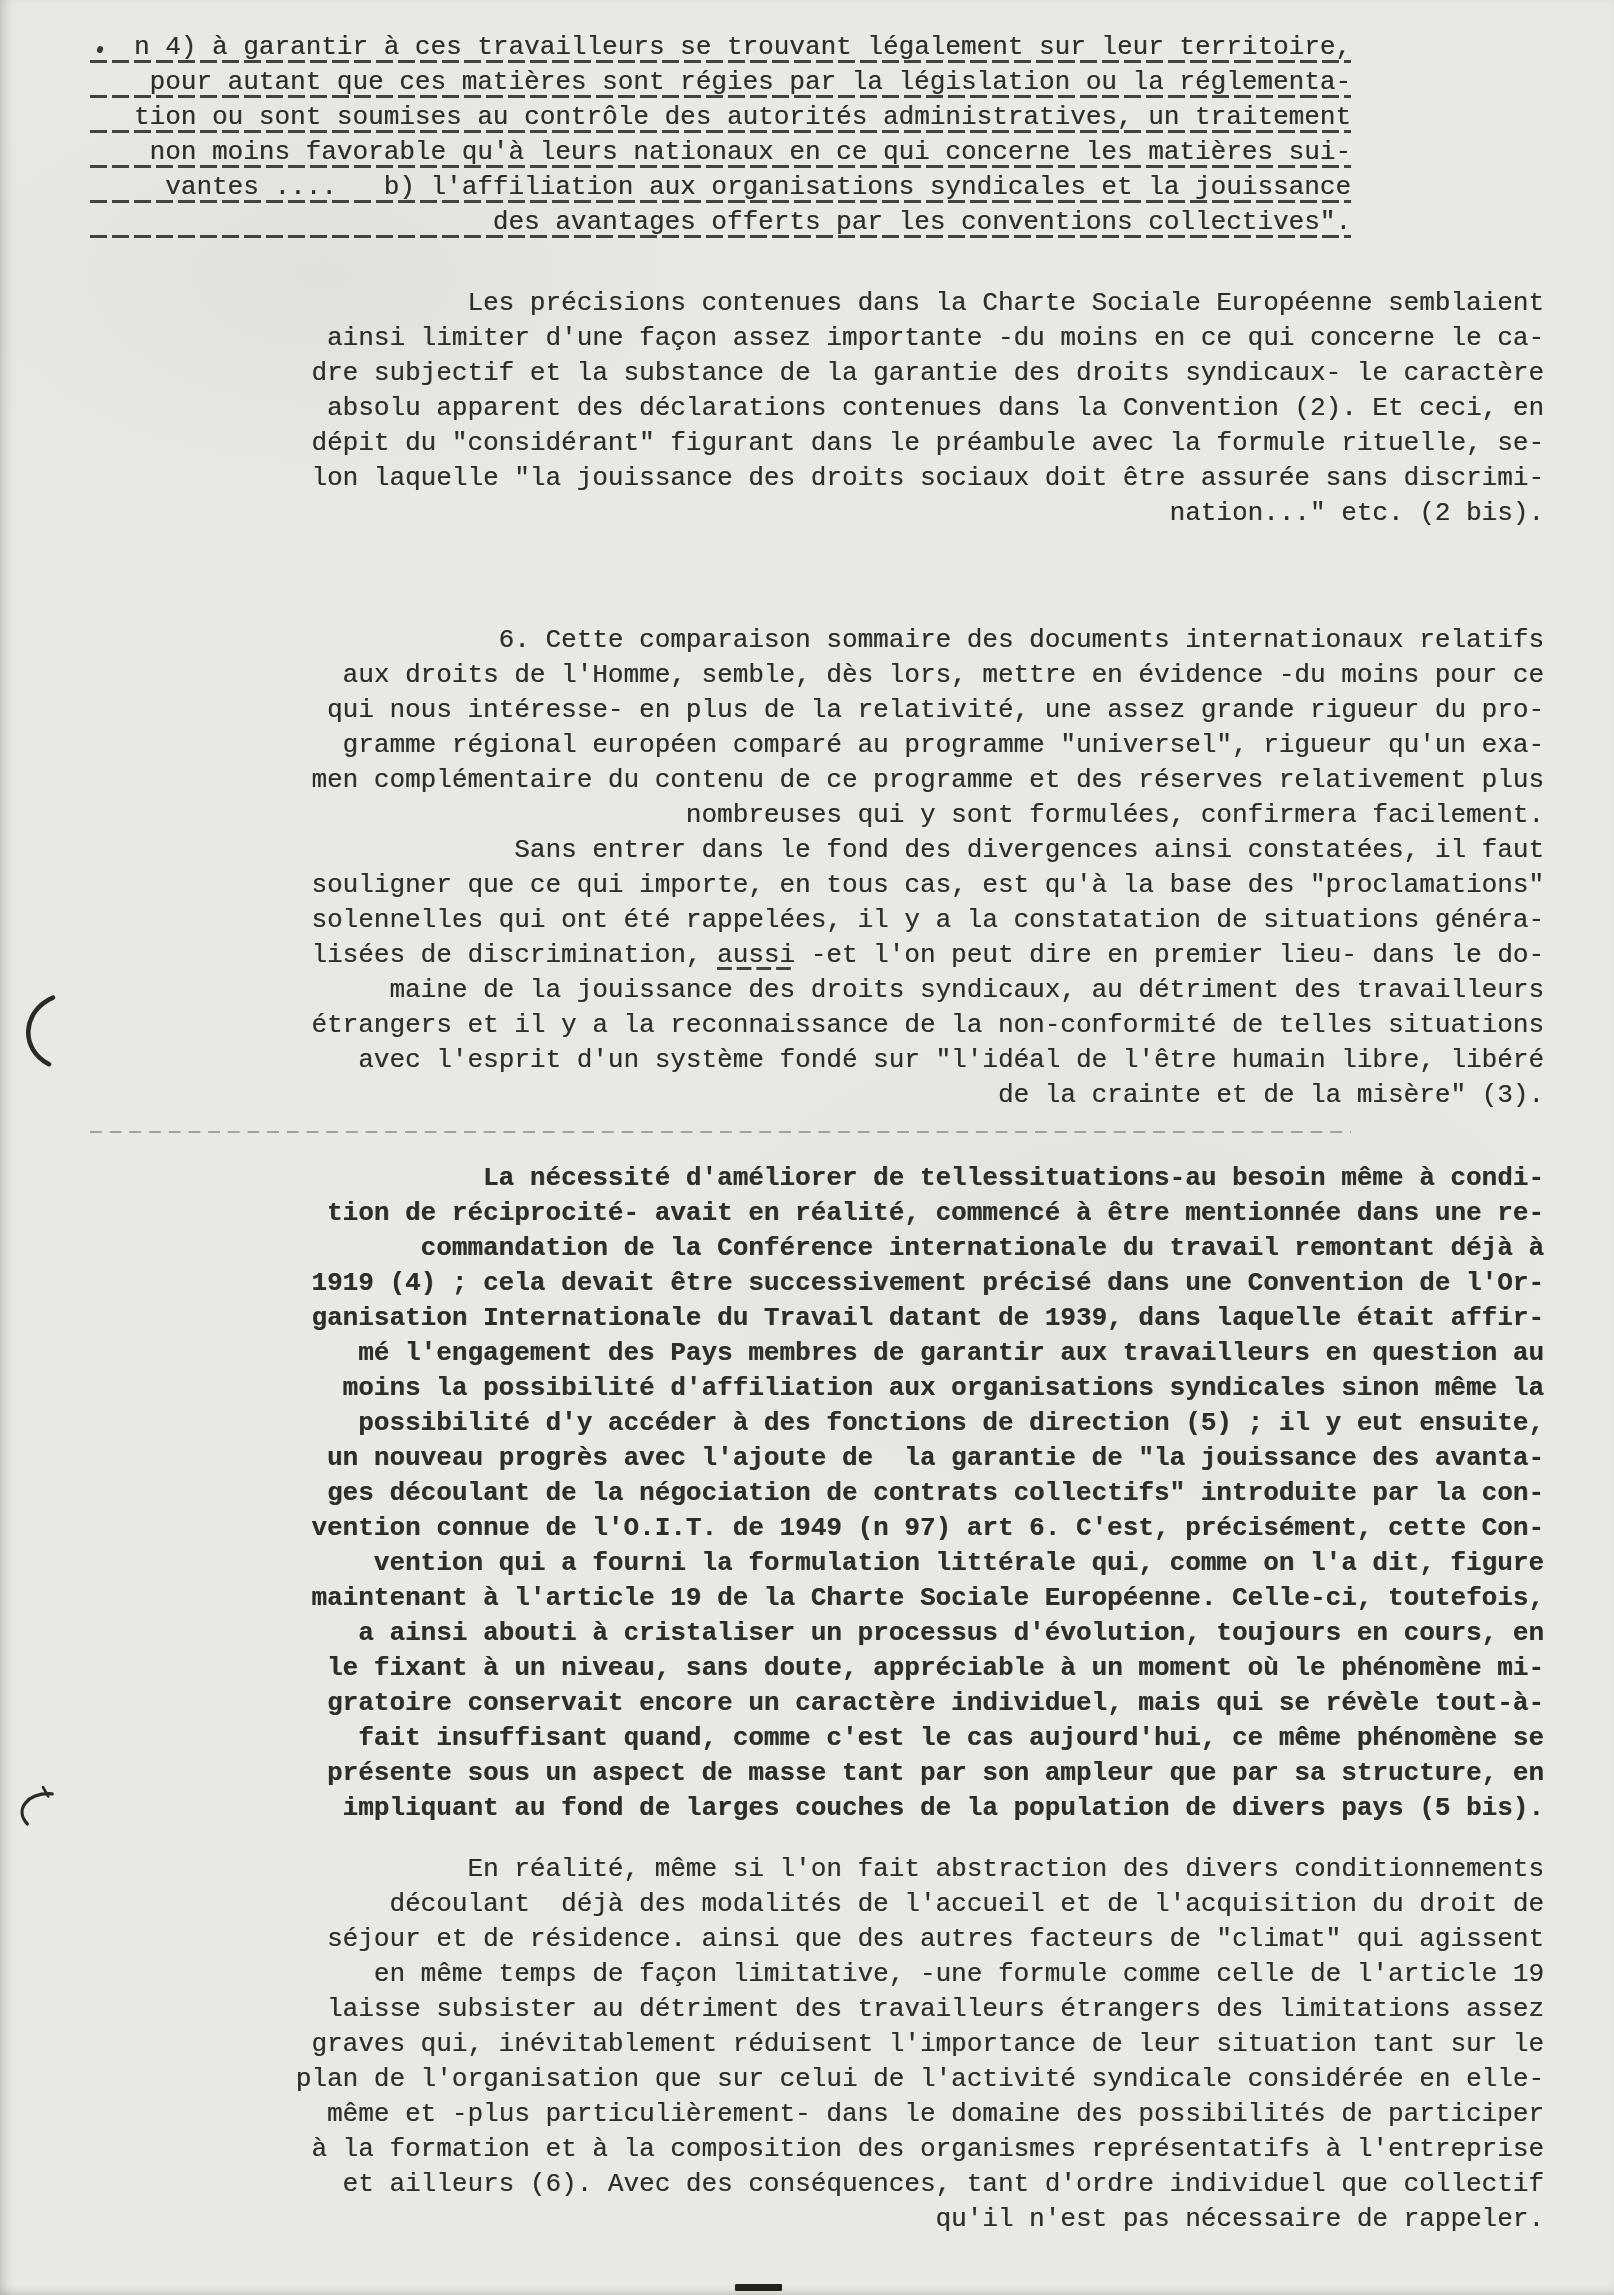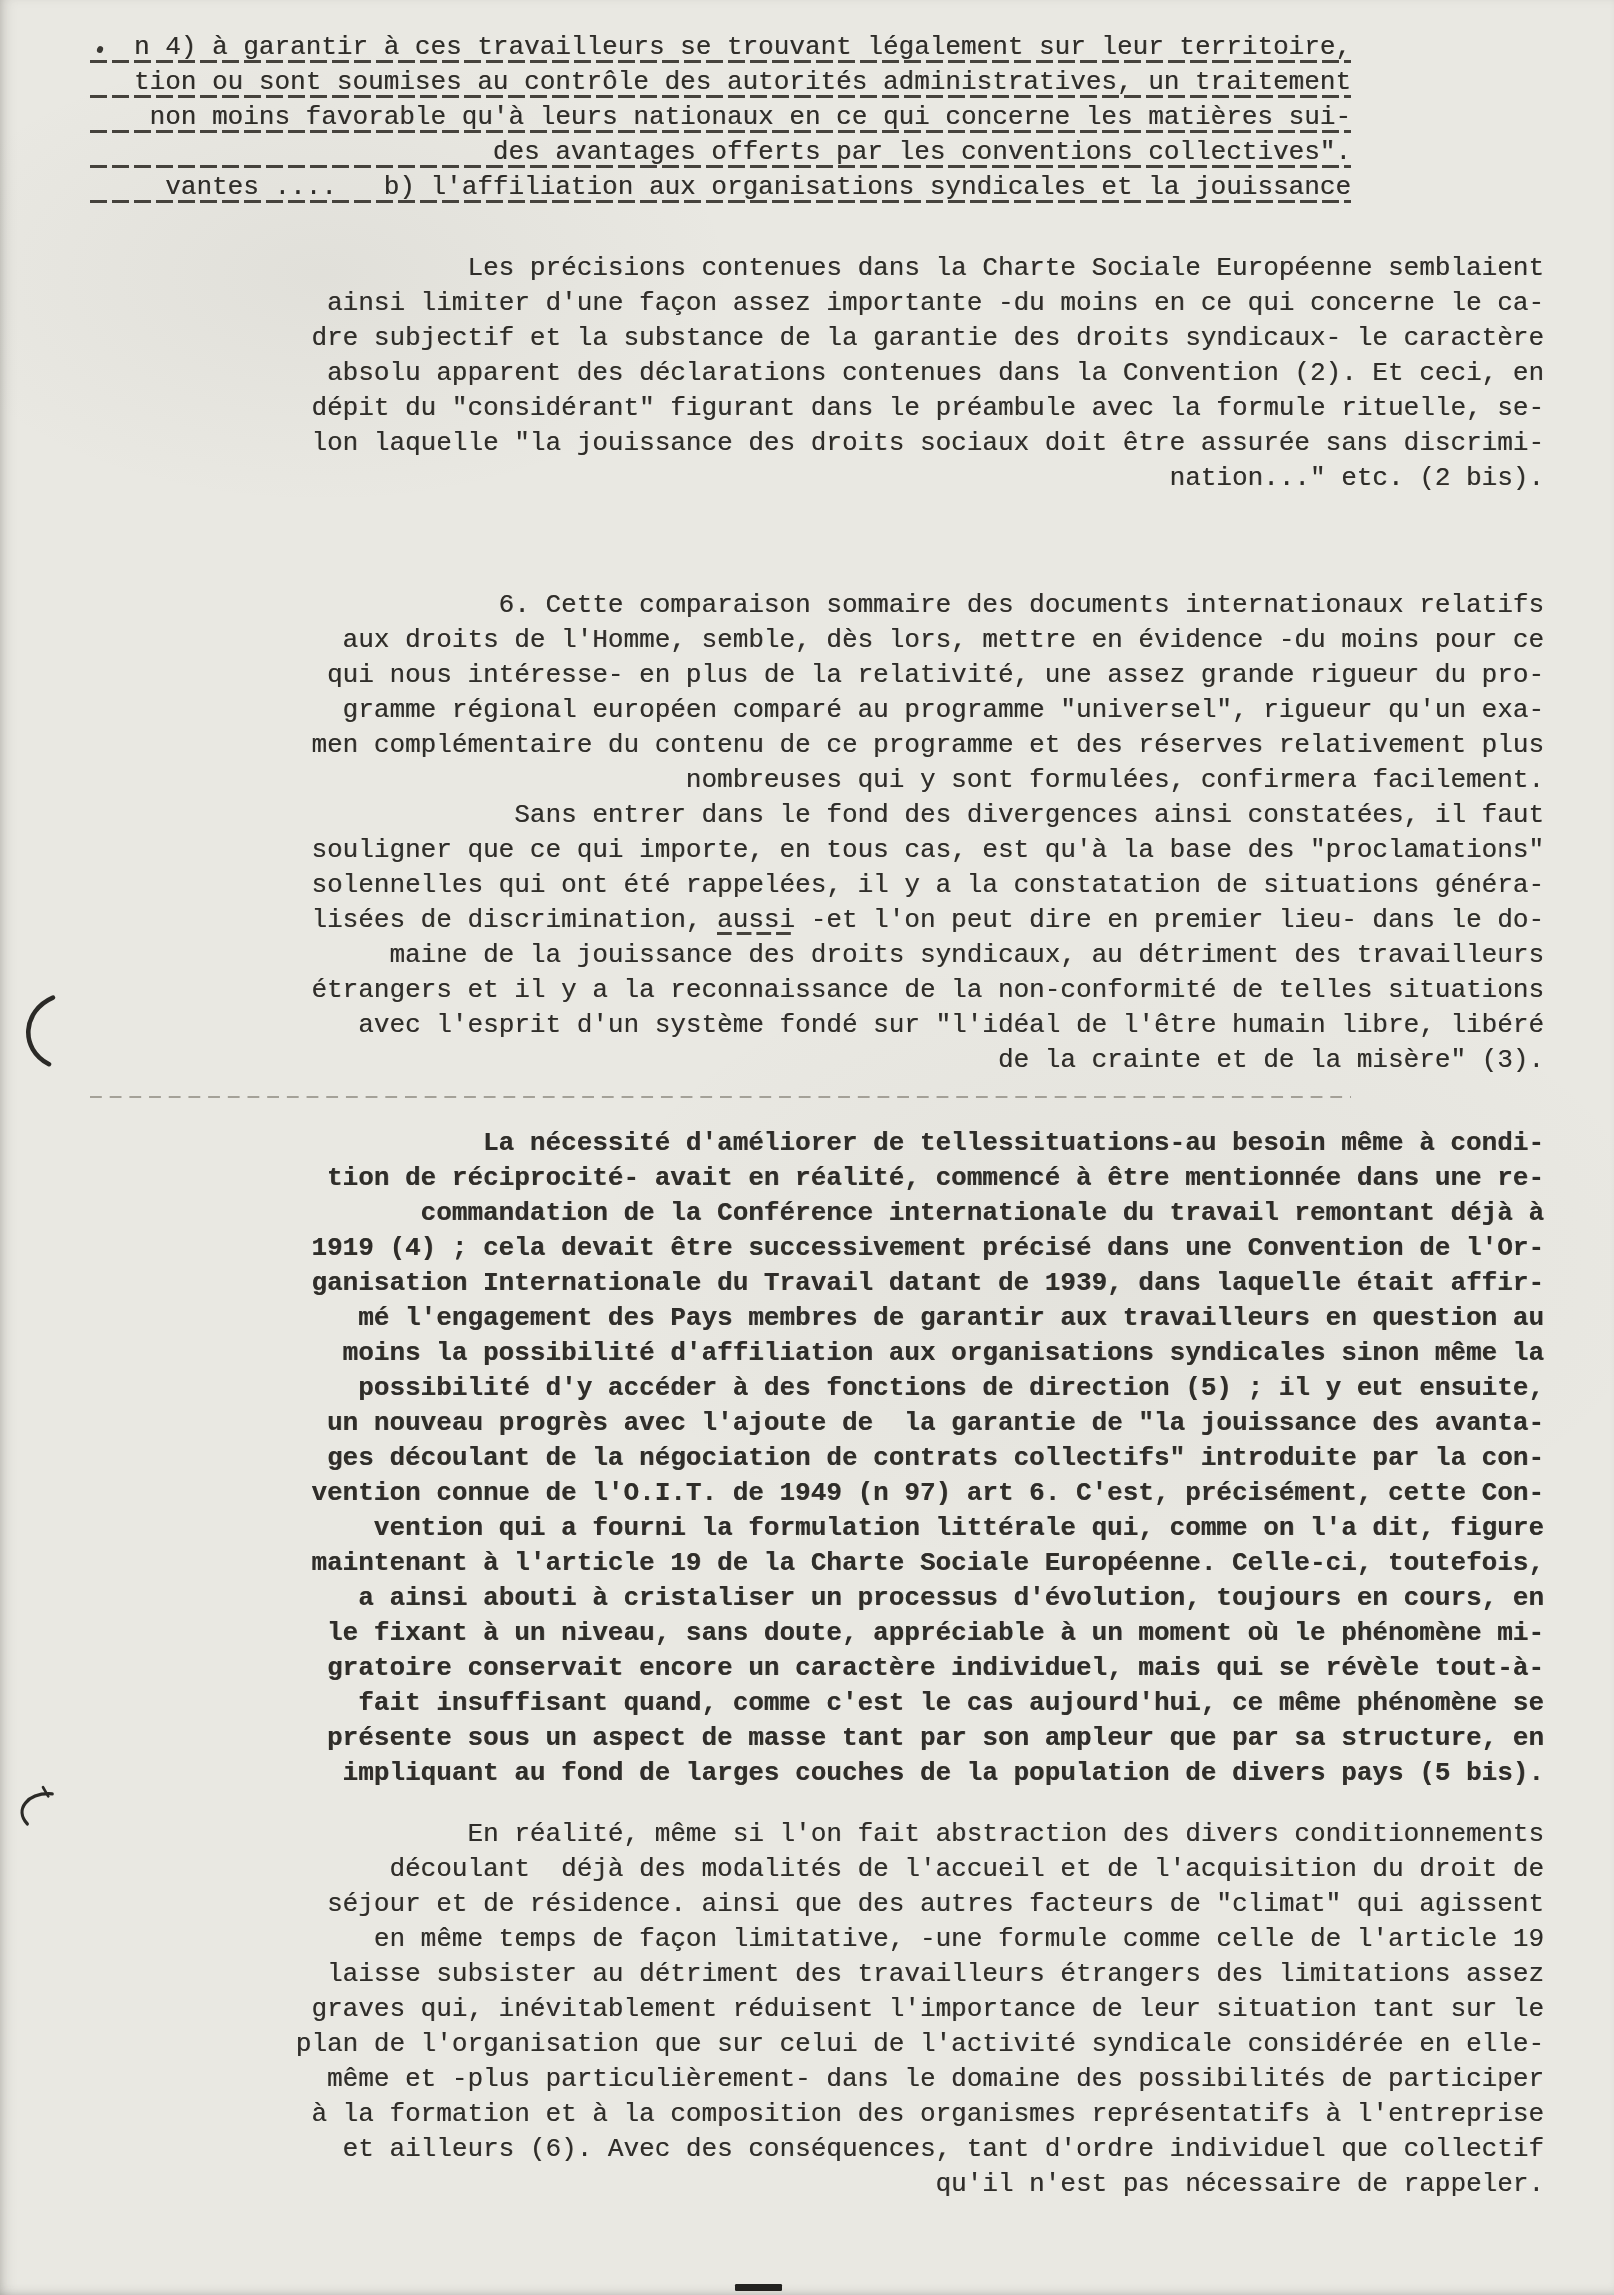--- a/index.html
+++ b/index.html
@@ -85,24 +85,25 @@
   </svg>
 
   <svg class="mark-svg mark-lower" data-name="handwritten-paren-mark-lower" width="59" height="59" viewBox="0 0 90 90">
     <path d="M 72 18 C 34 16, 14 42, 34 64" fill="none" stroke="#2b2a27" stroke-width="5" stroke-linecap="round"></path>
     <path d="M 58 8 L 66 22" fill="none" stroke="#2b2a27" stroke-width="4" stroke-linecap="round"></path>
   </svg>
 
   <main id="doc-body" class="doc-body" data-name="document-body">
       <div class="para underlined" data-name="quoted-treaty-provision">
         <div class="line" data-name="text-line">n 4) à garantir à ces travailleurs se trouvant légalement sur leur territoire,</div>
+        <div class="line" data-name="text-line">pour autant que ces matières sont régies par la législation ou la réglementa-</div>
         <div class="line" data-name="text-line">tion ou sont soumises au contrôle des autorités administratives, un traitement</div>
         <div class="line" data-name="text-line">non moins favorable qu'à leurs nationaux en ce qui concerne les matières sui-</div>
+        <div class="line" data-name="text-line">vantes ....   b) l'affiliation aux organisations syndicales et la jouissance</div>
         <div class="line" data-name="text-line">des avantages offerts par les conventions collectives".</div>
-        <div class="line" data-name="text-line">vantes ....   b) l'affiliation aux organisations syndicales et la jouissance</div>
       </div>
       <div class="para" data-name="paragraph-precisions-charte">
         <div class="line" data-name="text-line">     Les précisions contenues dans la Charte Sociale Européenne semblaient</div>
         <div class="line" data-name="text-line">ainsi limiter d'une façon assez importante -du moins en ce qui concerne le ca-</div>
         <div class="line" data-name="text-line">dre subjectif et la substance de la garantie des droits syndicaux- le caractère</div>
         <div class="line" data-name="text-line">absolu apparent des déclarations contenues dans la Convention (2). Et ceci, en</div>
         <div class="line" data-name="text-line">dépit du "considérant" figurant dans le préambule avec la formule rituelle, se-</div>
         <div class="line" data-name="text-line">lon laquelle "la jouissance des droits sociaux doit être assurée sans discrimi-</div>
         <div class="line" data-name="text-line">nation..." etc. (2 bis).</div>
       </div>

